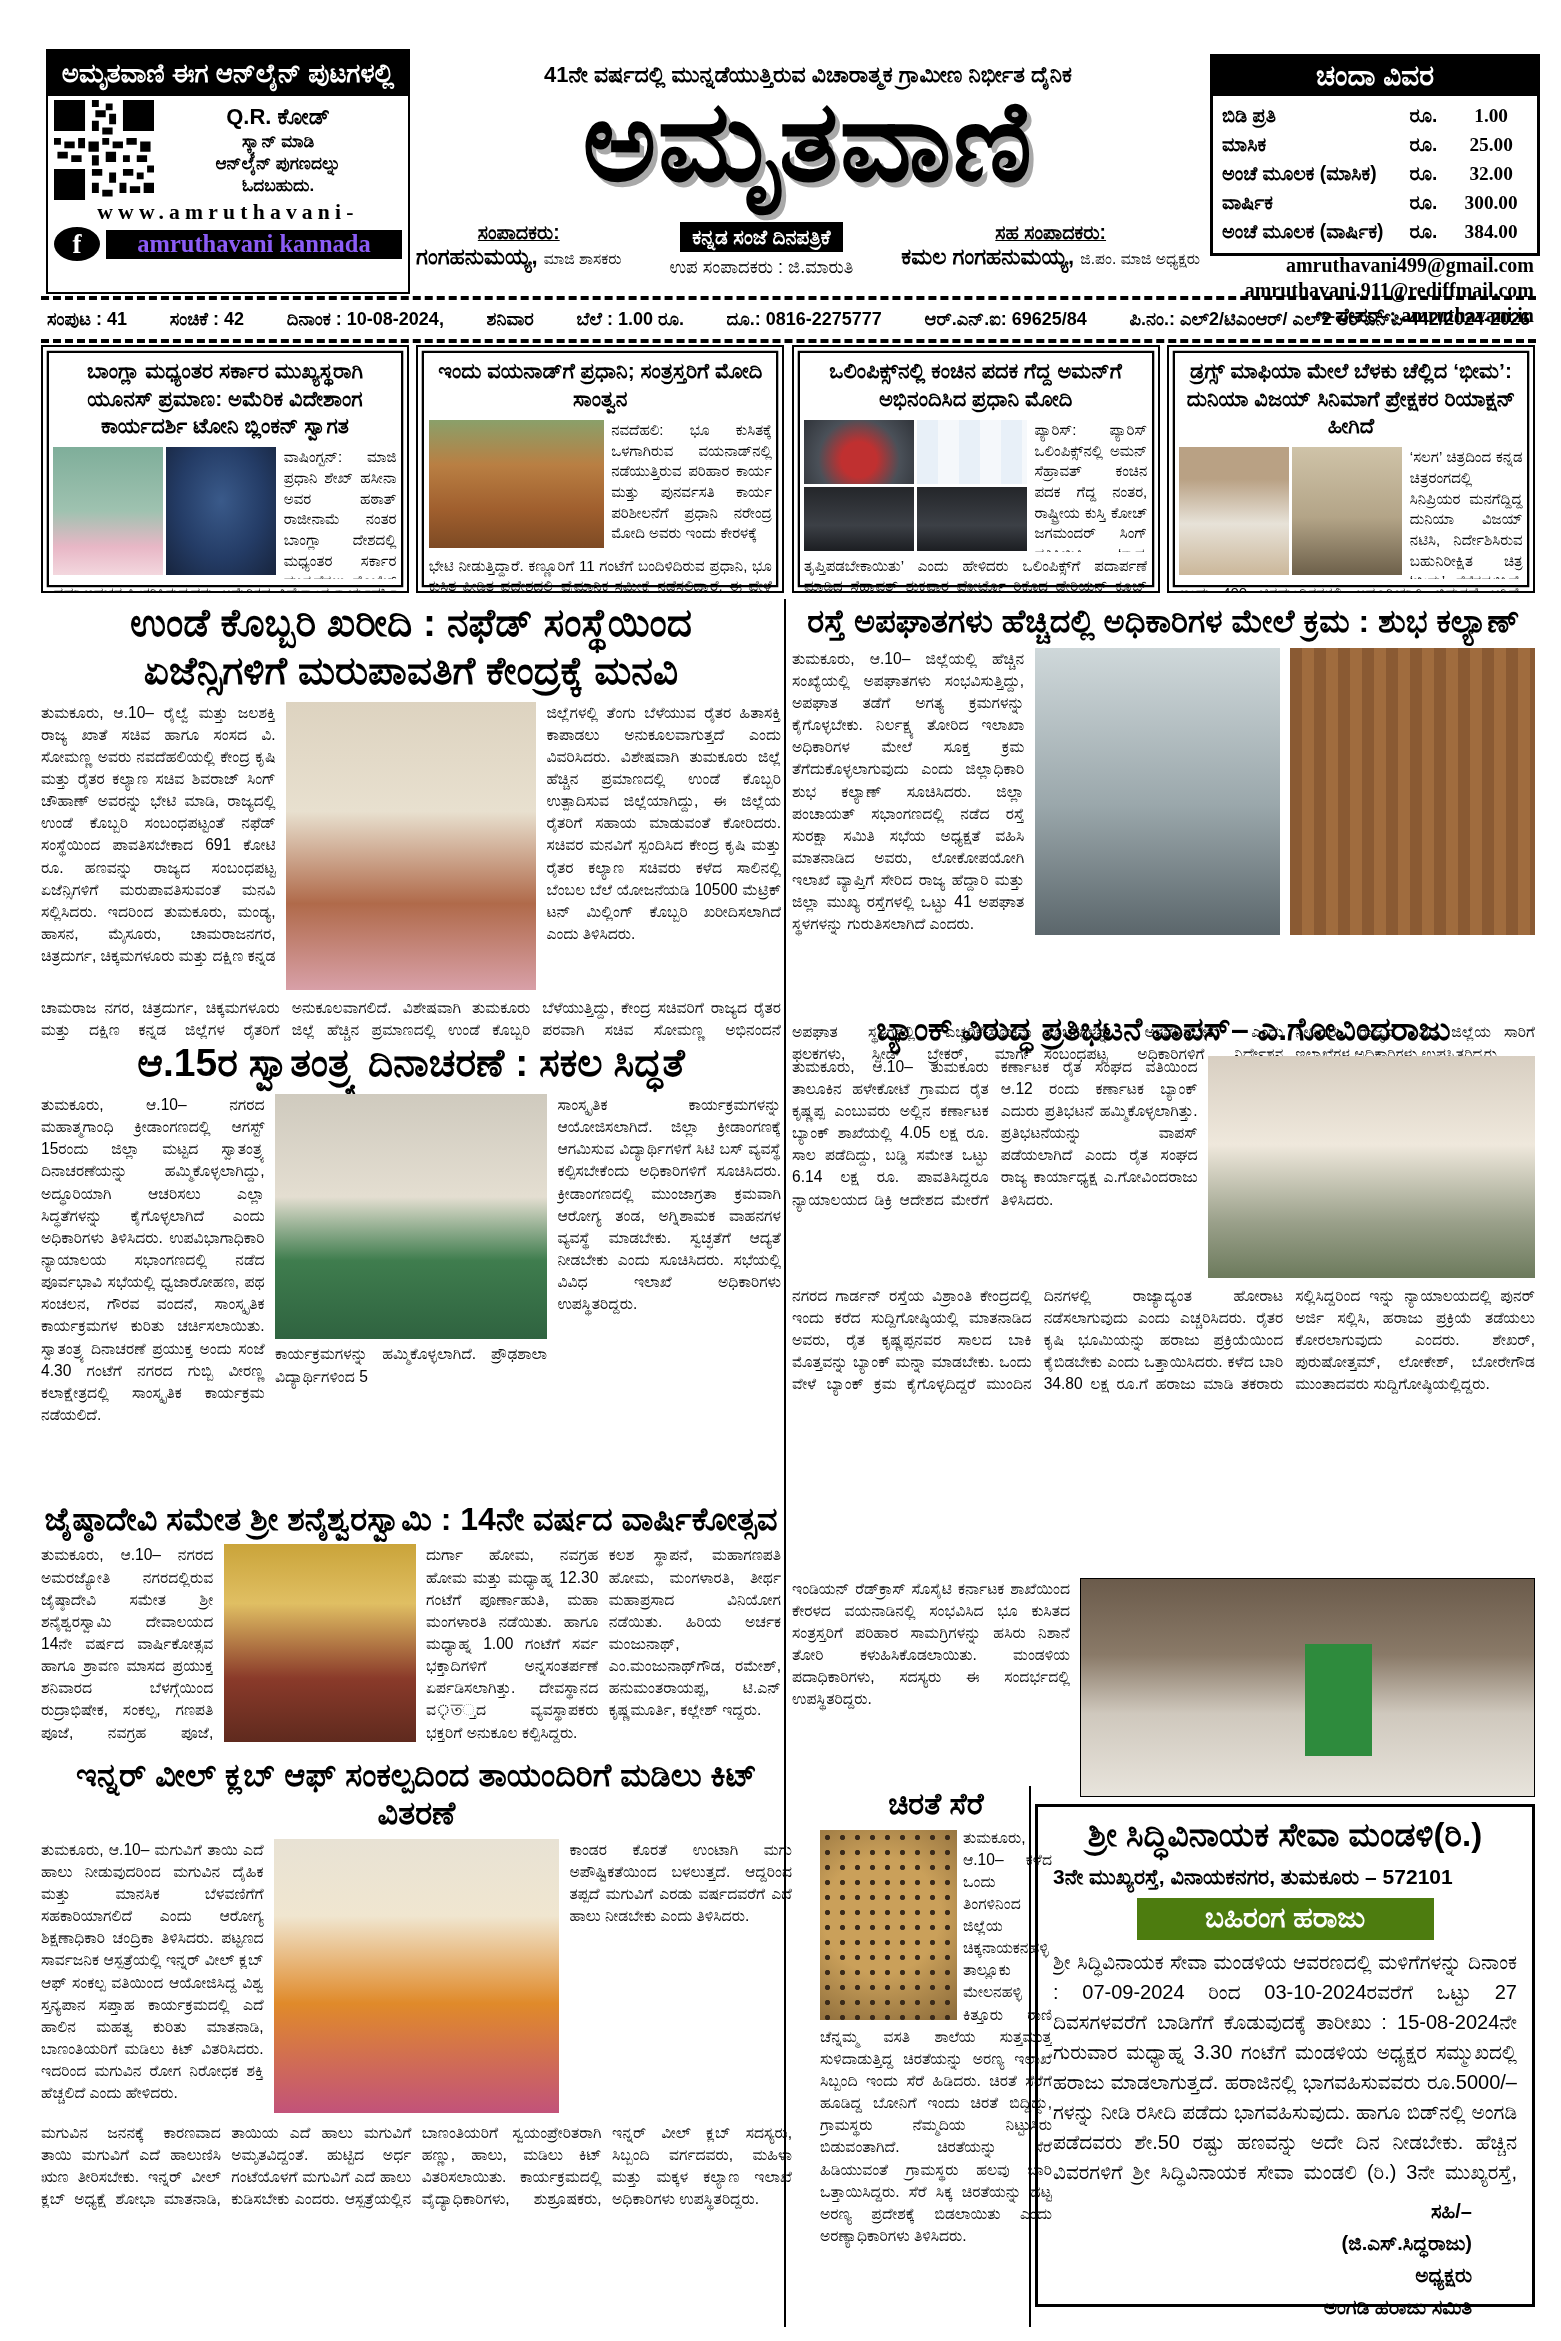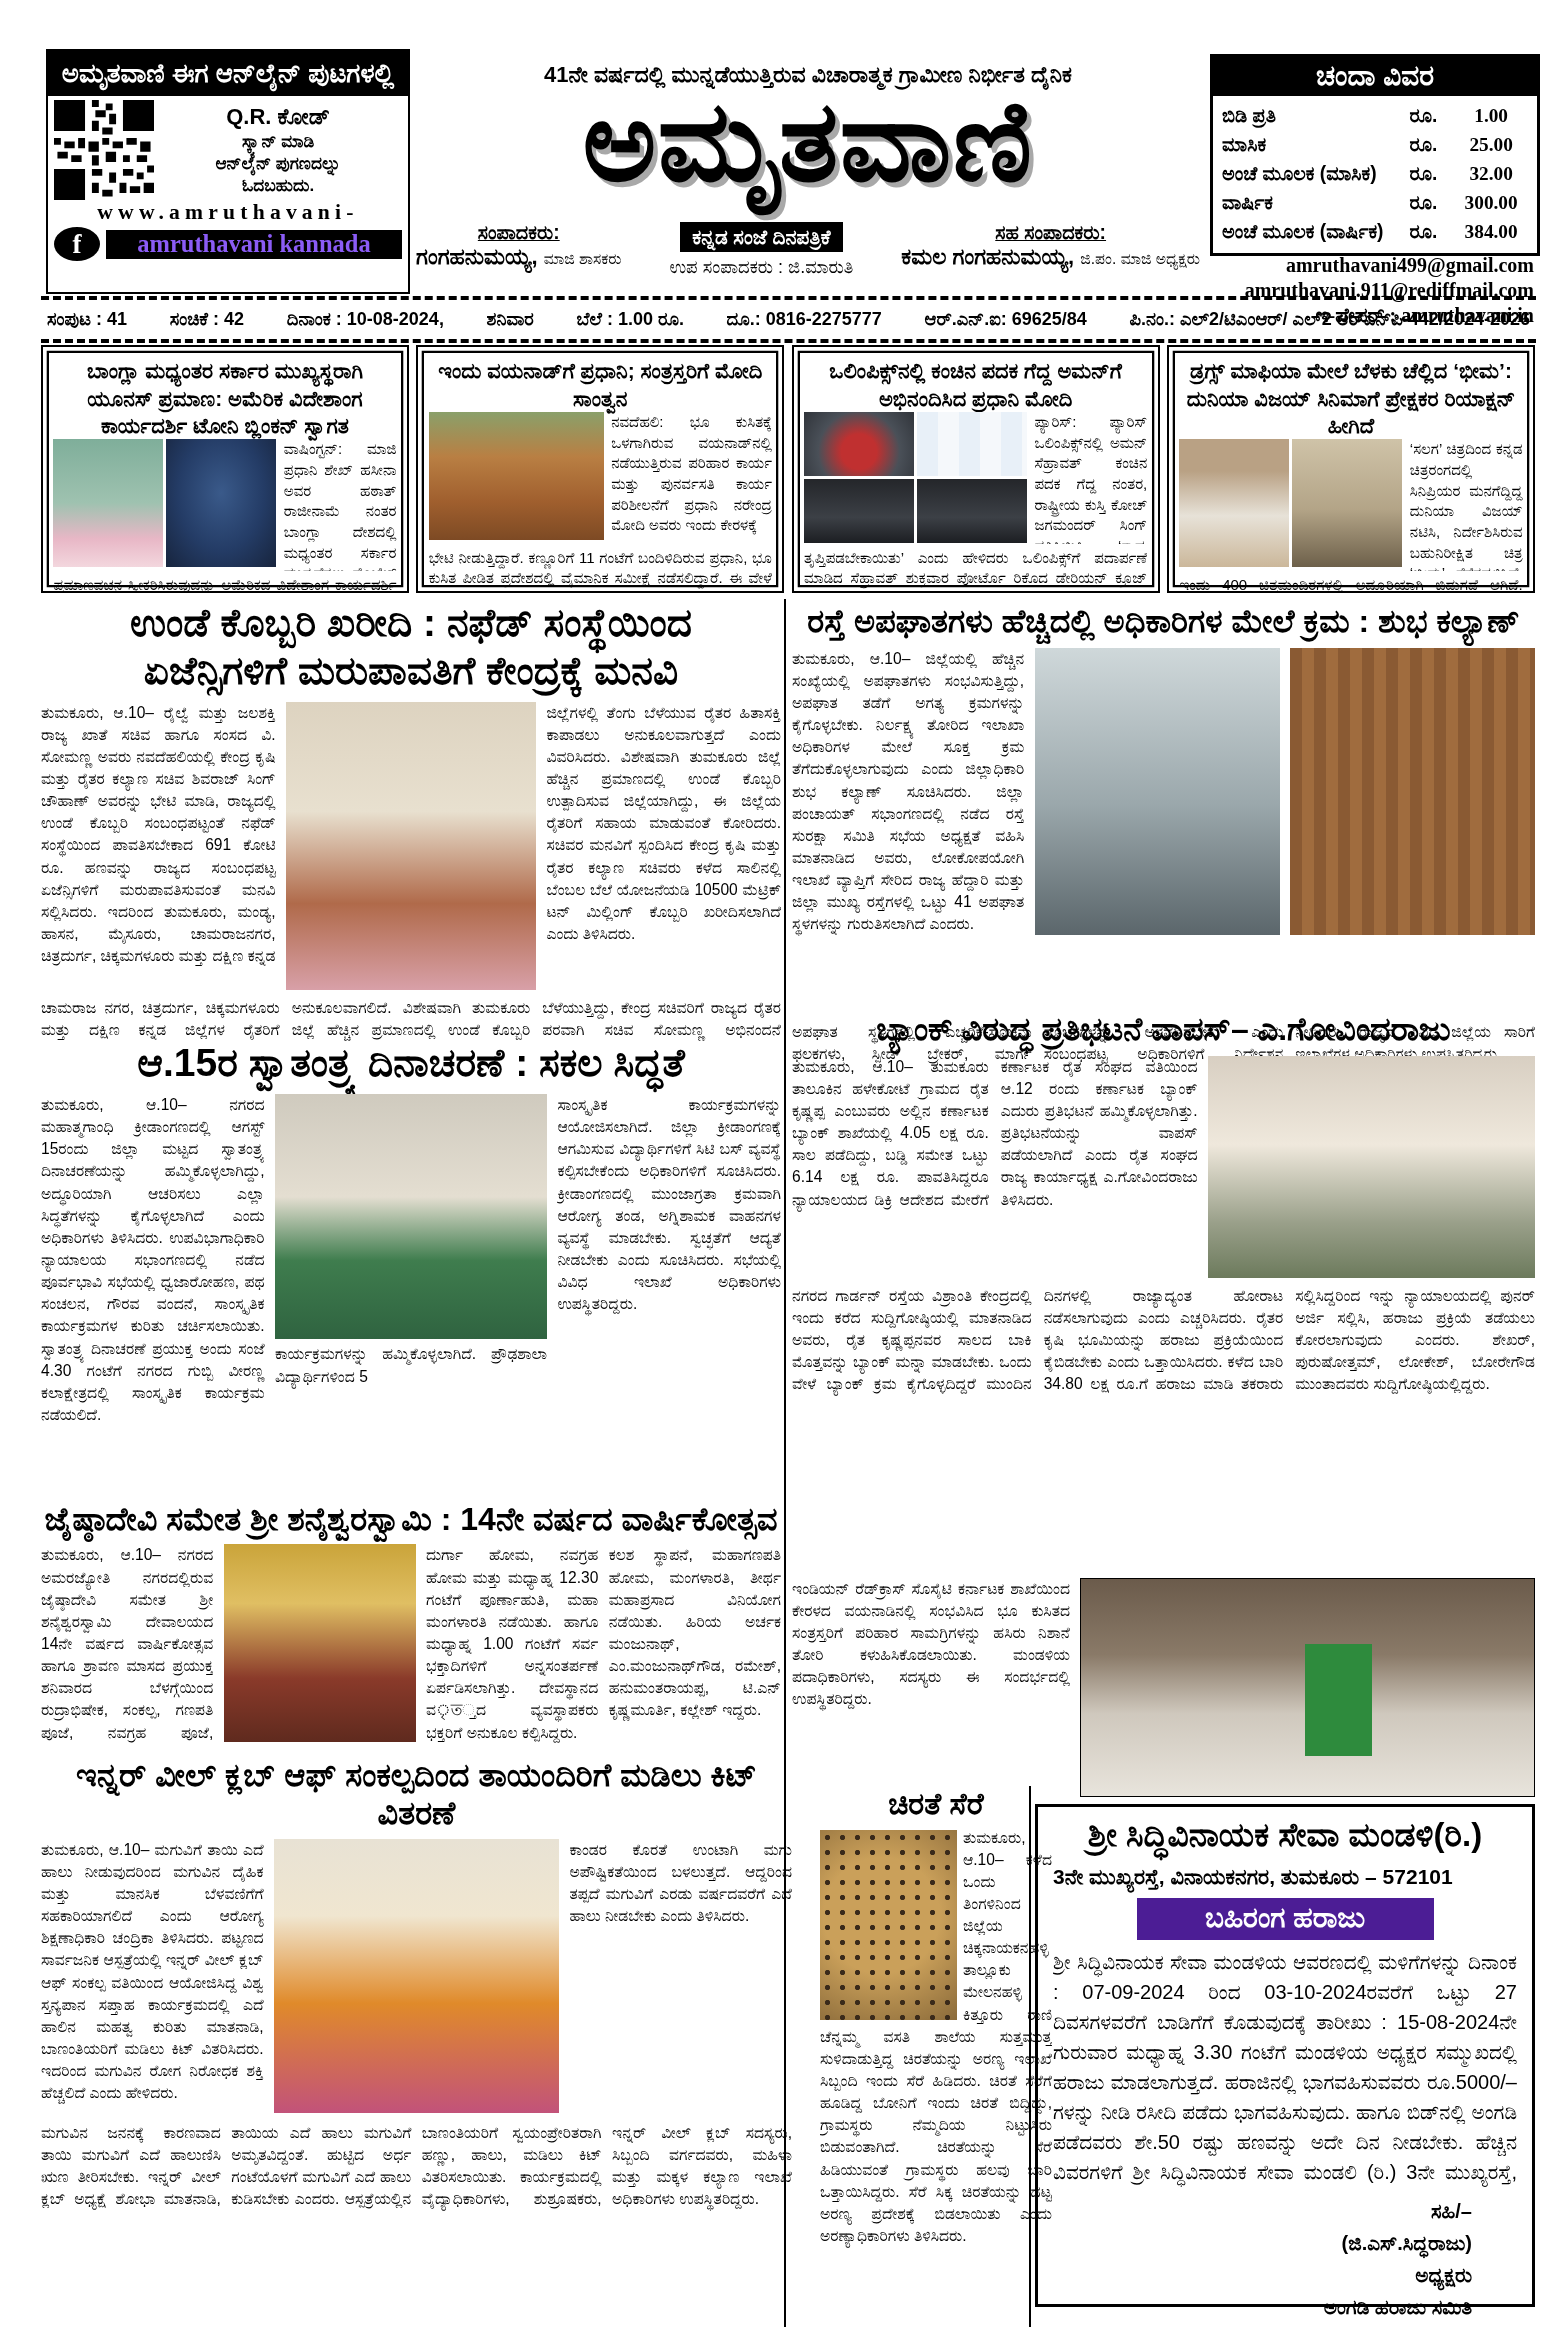--- a/index.html
+++ b/index.html
@@ -40,21 +40,21 @@
   .sv{width:77px;text-align:center;font-family:"Liberation Serif",serif;}
   #sub-emails{left:1210px;top:253px;width:324px;text-align:right;font-weight:bold;font-size:20px;line-height:1.25;
               font-family:"Liberation Serif",serif;}
   
   #dateline{left:41px;top:296px;width:1483px;height:39px;border-top:4.5px dashed #000;border-bottom:4.5px dashed #000;
             display:flex;align-items:center;justify-content:space-between;font-size:18px;font-weight:bold;padding:0 6px;}
   
   #topstories{left:41px;top:345px;width:1494px;height:248px;display:flex;gap:7.4px;}
   .tbox{flex:1;border:2.2px solid #000;box-shadow:inset 0 0 0 3.7px #fff, inset 0 0 0 6px #000;
         padding:10.4px 10.4px 6px 10.4px;overflow:hidden;}
-  .tbox-head{font-size:21px;font-weight:bold;text-align:center;line-height:1.3;margin-bottom:0;}
+  .tbox-head{font-size:21px;font-weight:bold;text-align:center;line-height:1.3;margin-bottom:8px;}
   .tbox-flex{display:flex;gap:7.4px;height:132px;overflow:hidden;}
   .tbox-imgs{flex:none;display:flex;gap:3px;}
   .tbox-grid{flex:none;display:grid;grid-template-columns:110px 110px;grid-auto-rows:64px;gap:3px;}
   .tbox-intro{flex:1;font-size:15px;text-align:justify;line-height:1.38;}
   .tbox-body{font-size:15px;text-align:justify;line-height:1.38;margin-top:3.7px;height:68px;overflow:hidden;}
   
   .ph{background:#999;}
   .ph-yunus{background:linear-gradient(180deg,#7fae9a 0%,#9fc2b0 50%,#e8b7c6 78%,#f3d7de 100%);}
   .ph-blinken{background:radial-gradient(ellipse at 50% 42%,#3a5a8a 0%,#243c66 55%,#17243d 100%);}
   .ph-wayanad{background:linear-gradient(180deg,#8aa06a 0%,#b97f43 35%,#a05f2e 70%,#7d4a24 100%);}
@@ -97,21 +97,21 @@
   #e-row{height:202px;margin-top:6px;}
   #article-f{left:41px;top:1756px;width:751px;}
   #f-row{height:277px;margin-top:6px;}
   #f-bottom{height:235px;margin-top:6px;column-count:4;column-gap:10.4px;}
   #article-g{left:792px;top:1786px;width:232px;margin-left:28px;}
   #g-body{margin-top:4.5px;height:491px;}
   #g-photo{float:left;width:137px;height:190px;margin:3px 6px 3px 0;}
   #auction{left:1035px;top:1804px;width:500px;height:503px;border:3.7px solid #000;padding:9px 15px;box-sizing:border-box;}
   .auc-org{font-size:33px;font-weight:bold;text-align:center;line-height:1.15;}
   .auc-addr{font-size:21px;font-weight:bold;text-align:left;margin-top:11px;}
-  .auc-title{background:#4c1d95;color:#fff;font-size:28px;font-weight:bold;text-align:center;
+  .auc-title{background:#4d7c0f;color:#fff;font-size:28px;font-weight:bold;text-align:center;
              width:297px;margin:9px auto 7.4px auto;padding:4.5px 0;}
   .auc-body{font-size:20px;line-height:1.5;text-align:justify;height:245px;overflow:hidden;}
   .auc-sign{text-align:right;font-size:20px;font-weight:bold;line-height:1.6;margin-top:3px;padding-right:45px;}
   .rule-v{background:#000;width:1.5px;}
 </style>
 </head>
 <body>
 
 <div id="page">
 

